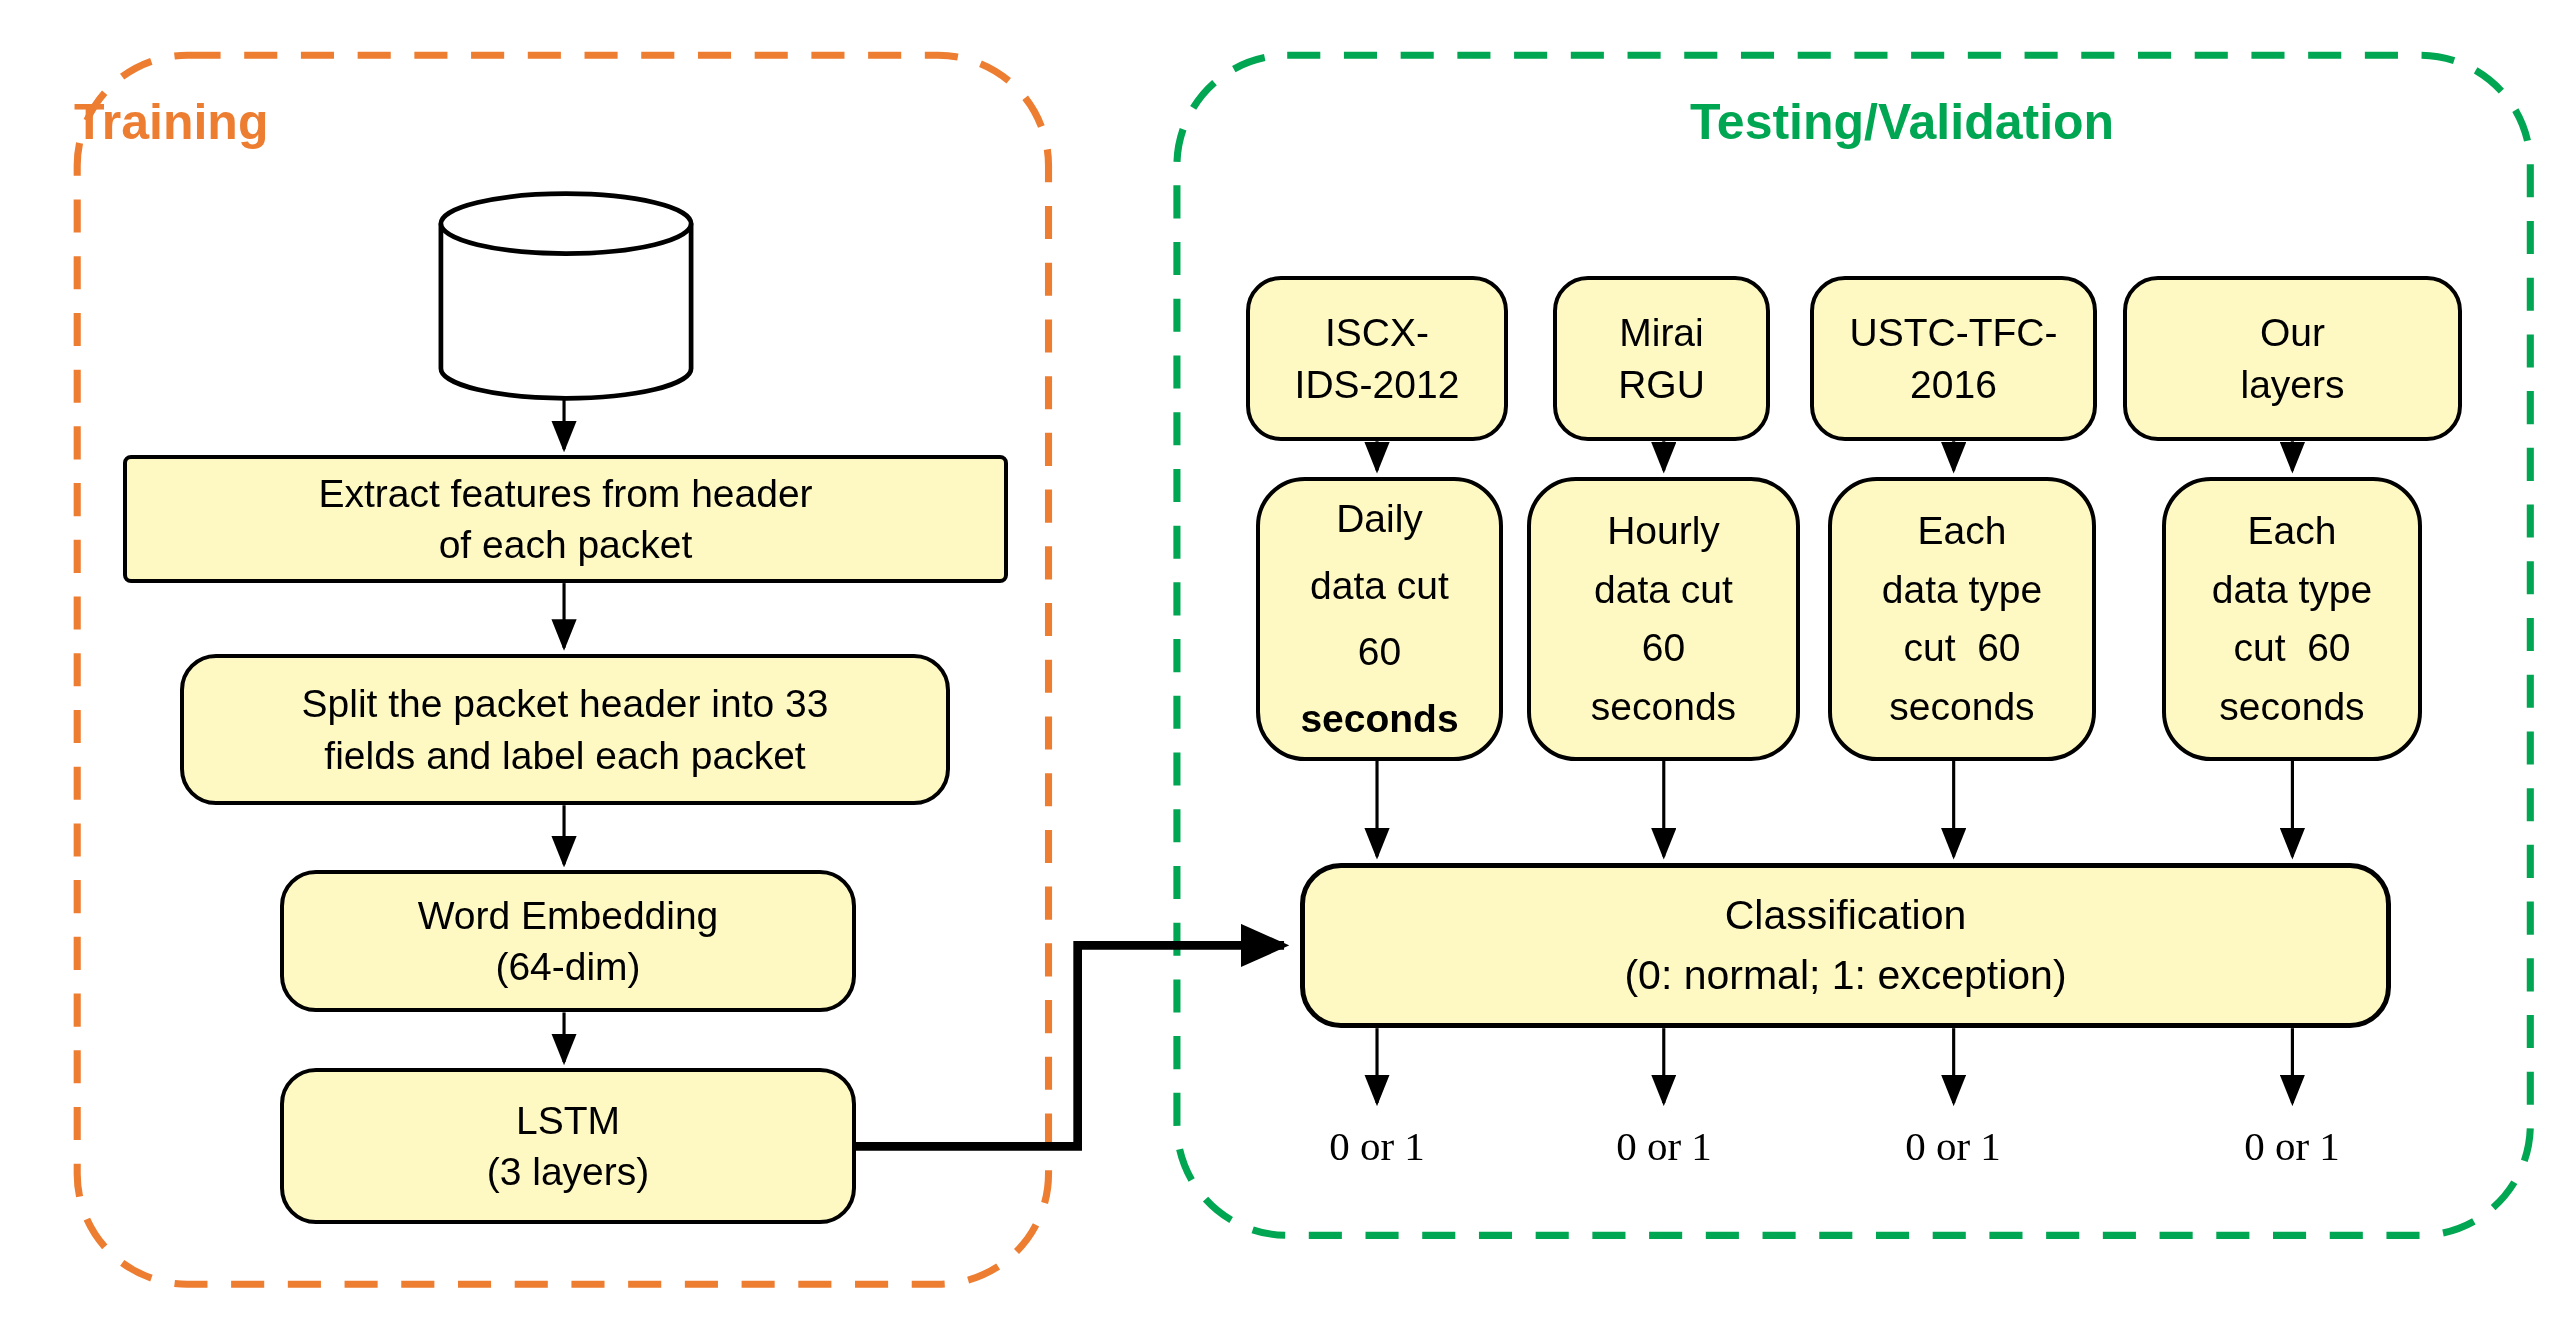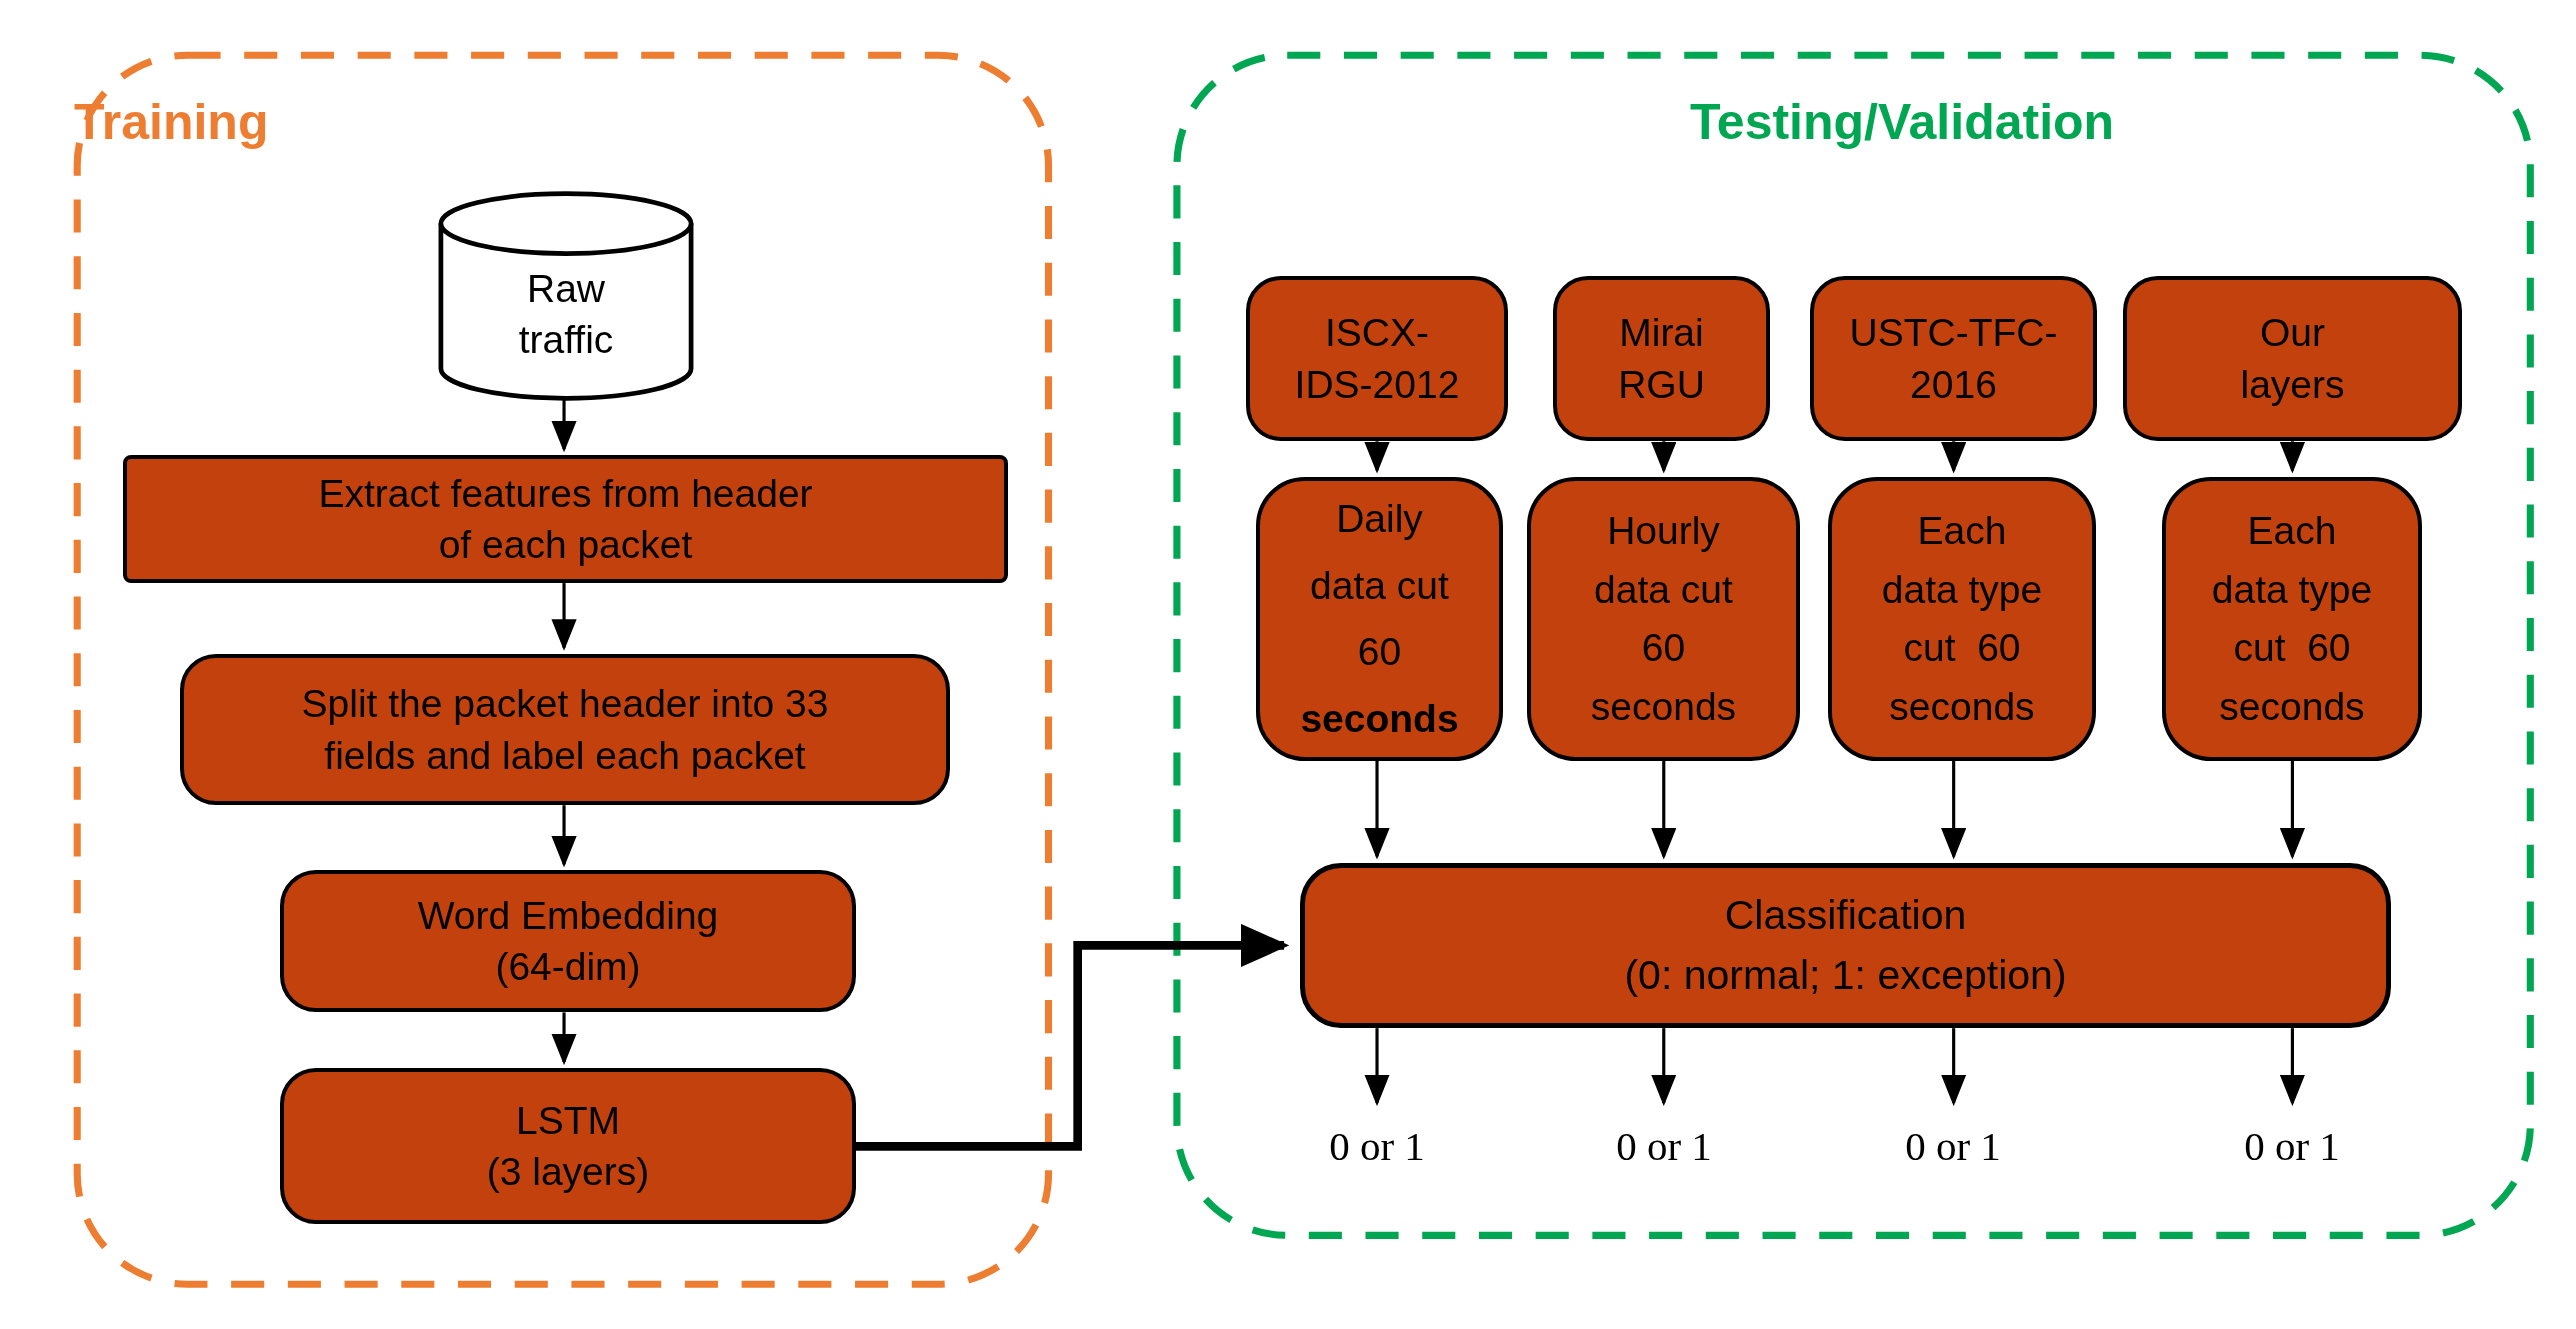--- a/index.html
+++ b/index.html
@@ -8,21 +8,21 @@
     font-family:"Liberation Sans",sans-serif;color:#000;overflow:hidden;
   }
   svg.overlay{position:absolute;left:0;top:0;z-index:1;}
   .section-title{
     position:absolute;z-index:3;font-size:50px;font-weight:bold;
     text-align:left;letter-spacing:0px;
   }
   #training-title{left:74px;top:93px;width:977px;color:var(--orange);}
   #testing-title{left:1690px;top:93px;width:630px;color:var(--green);}
   .node{
-    position:absolute;z-index:2;box-sizing:border-box;background:#c2410c;
+    position:absolute;z-index:2;box-sizing:border-box;background:#fef9c3;
     border:4.7px solid #000;display:flex;align-items:center;justify-content:center;
     text-align:center;white-space:pre-line;font-size:39px;line-height:1.32;
   }
   
   #extract-node{left:123px;top:455px;width:885px;height:128px;border-radius:8px;}
   #split-node{left:180px;top:654px;width:770px;height:151px;border-radius:36px;}
   #word-embedding-node{left:280px;top:870px;width:576px;height:142px;border-radius:36px;}
   #lstm-node{left:280px;top:1068px;width:576px;height:156px;border-radius:36px;}
   
   #raw-traffic-node{position:absolute;z-index:2;left:438px;top:189px;width:256px;height:214px;}
@@ -99,22 +99,20 @@
 </svg>
 
 <div class="section-title" id="training-title">Training</div>
 <div class="section-title" id="testing-title">Testing/Validation</div>
 
 <div id="raw-traffic-node">
   <svg width="256" height="214" viewBox="0 0 325 272">
     <path d="M 3.5 44 L 3.5 228 A 159 38 0 0 0 321.5 228 L 321.5 44" fill="#fff" stroke="#000" stroke-width="6"></path>
     <ellipse cx="162.5" cy="44" rx="159" ry="38" fill="#fff" stroke="#000" stroke-width="6"></ellipse>
   </svg>
-  <div id="raw-traffic-label">Raw
-traffic</div>
 </div>
 
 <div class="node" id="extract-node">Extract features from header
 of each packet</div>
 <div class="node" id="split-node">Split the packet header into 33
 fields and label each packet</div>
 <div class="node" id="word-embedding-node">Word Embedding
 (64-dim)</div>
 <div class="node" id="lstm-node">LSTM
 (3 layers)</div>

